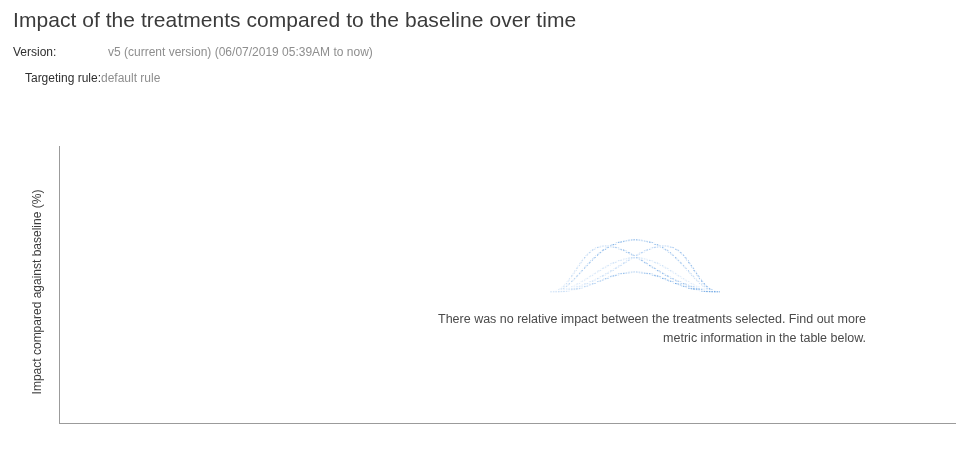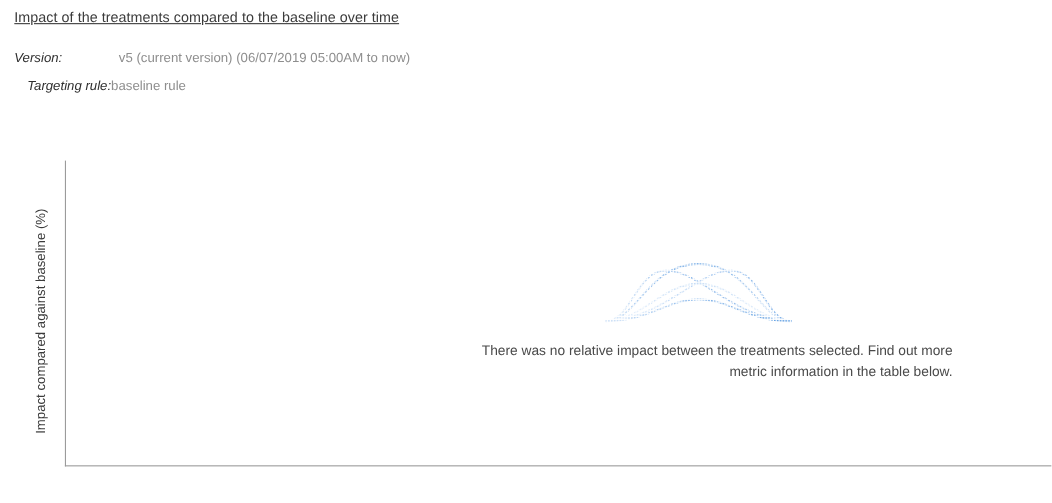--- a/index.html
+++ b/index.html
@@ -14,42 +14,40 @@
     overflow: hidden;
     font-family: "Liberation Sans", sans-serif;
     -webkit-font-smoothing: antialiased;
   }
 
   
   .panel-title {
     position: absolute;
     left: 13px;
     top: 8px;
-    font-size: 13px;
+    font-size: 21px;
     font-weight: 400;
     color: #3b3b3b;
     letter-spacing: 0.05px;
     white-space: nowrap;
-    text-decoration: underline;
   }
 
   .meta-row {
     position: absolute;
     left: 13px;
     font-size: 12px;
     white-space: nowrap;
   }
   .meta-row.version  { top: 45px; }
   .meta-row.targeting{ top: 71px; }
 
   .meta-label {
     display: inline-block;
     color: #2f2f2f;
     font-weight: 400;
-    font-style: italic;
   }
   .meta-row.version  .meta-label { width: 95px; }
   .meta-row.targeting .meta-label { width: 88px; text-align: right; }
 
   .meta-value {
     display: inline-block;
     color: #8e8e8e;
     font-weight: 400;
   }
 
@@ -112,25 +110,25 @@
     color: #4a4a4a;
     padding: 0 25px;
   }
 </style>
 </head>
 <body>
 
 <div class="panel-title">Impact of the treatments compared to the baseline over time</div>
 
 <div class="meta-row version">
-  <span class="meta-label">Version:</span><span class="meta-value">v5 (current version) (06/07/2019 05:00AM to now)</span>
+  <span class="meta-label">Version:</span><span class="meta-value">v5 (current version) (06/07/2019 05:39AM to now)</span>
 </div>
 
 <div class="meta-row targeting">
-  <span class="meta-label">Targeting rule:</span><span class="meta-value">baseline rule</span>
+  <span class="meta-label">Targeting rule:</span><span class="meta-value">default rule</span>
 </div>
 
 <div class="chart-area">
   <div class="axis-y"></div>
   <div class="axis-x"></div>
   <div class="axis-y-title">Impact compared against baseline (%)</div>
 </div>
 
 <div class="empty-state">
 

